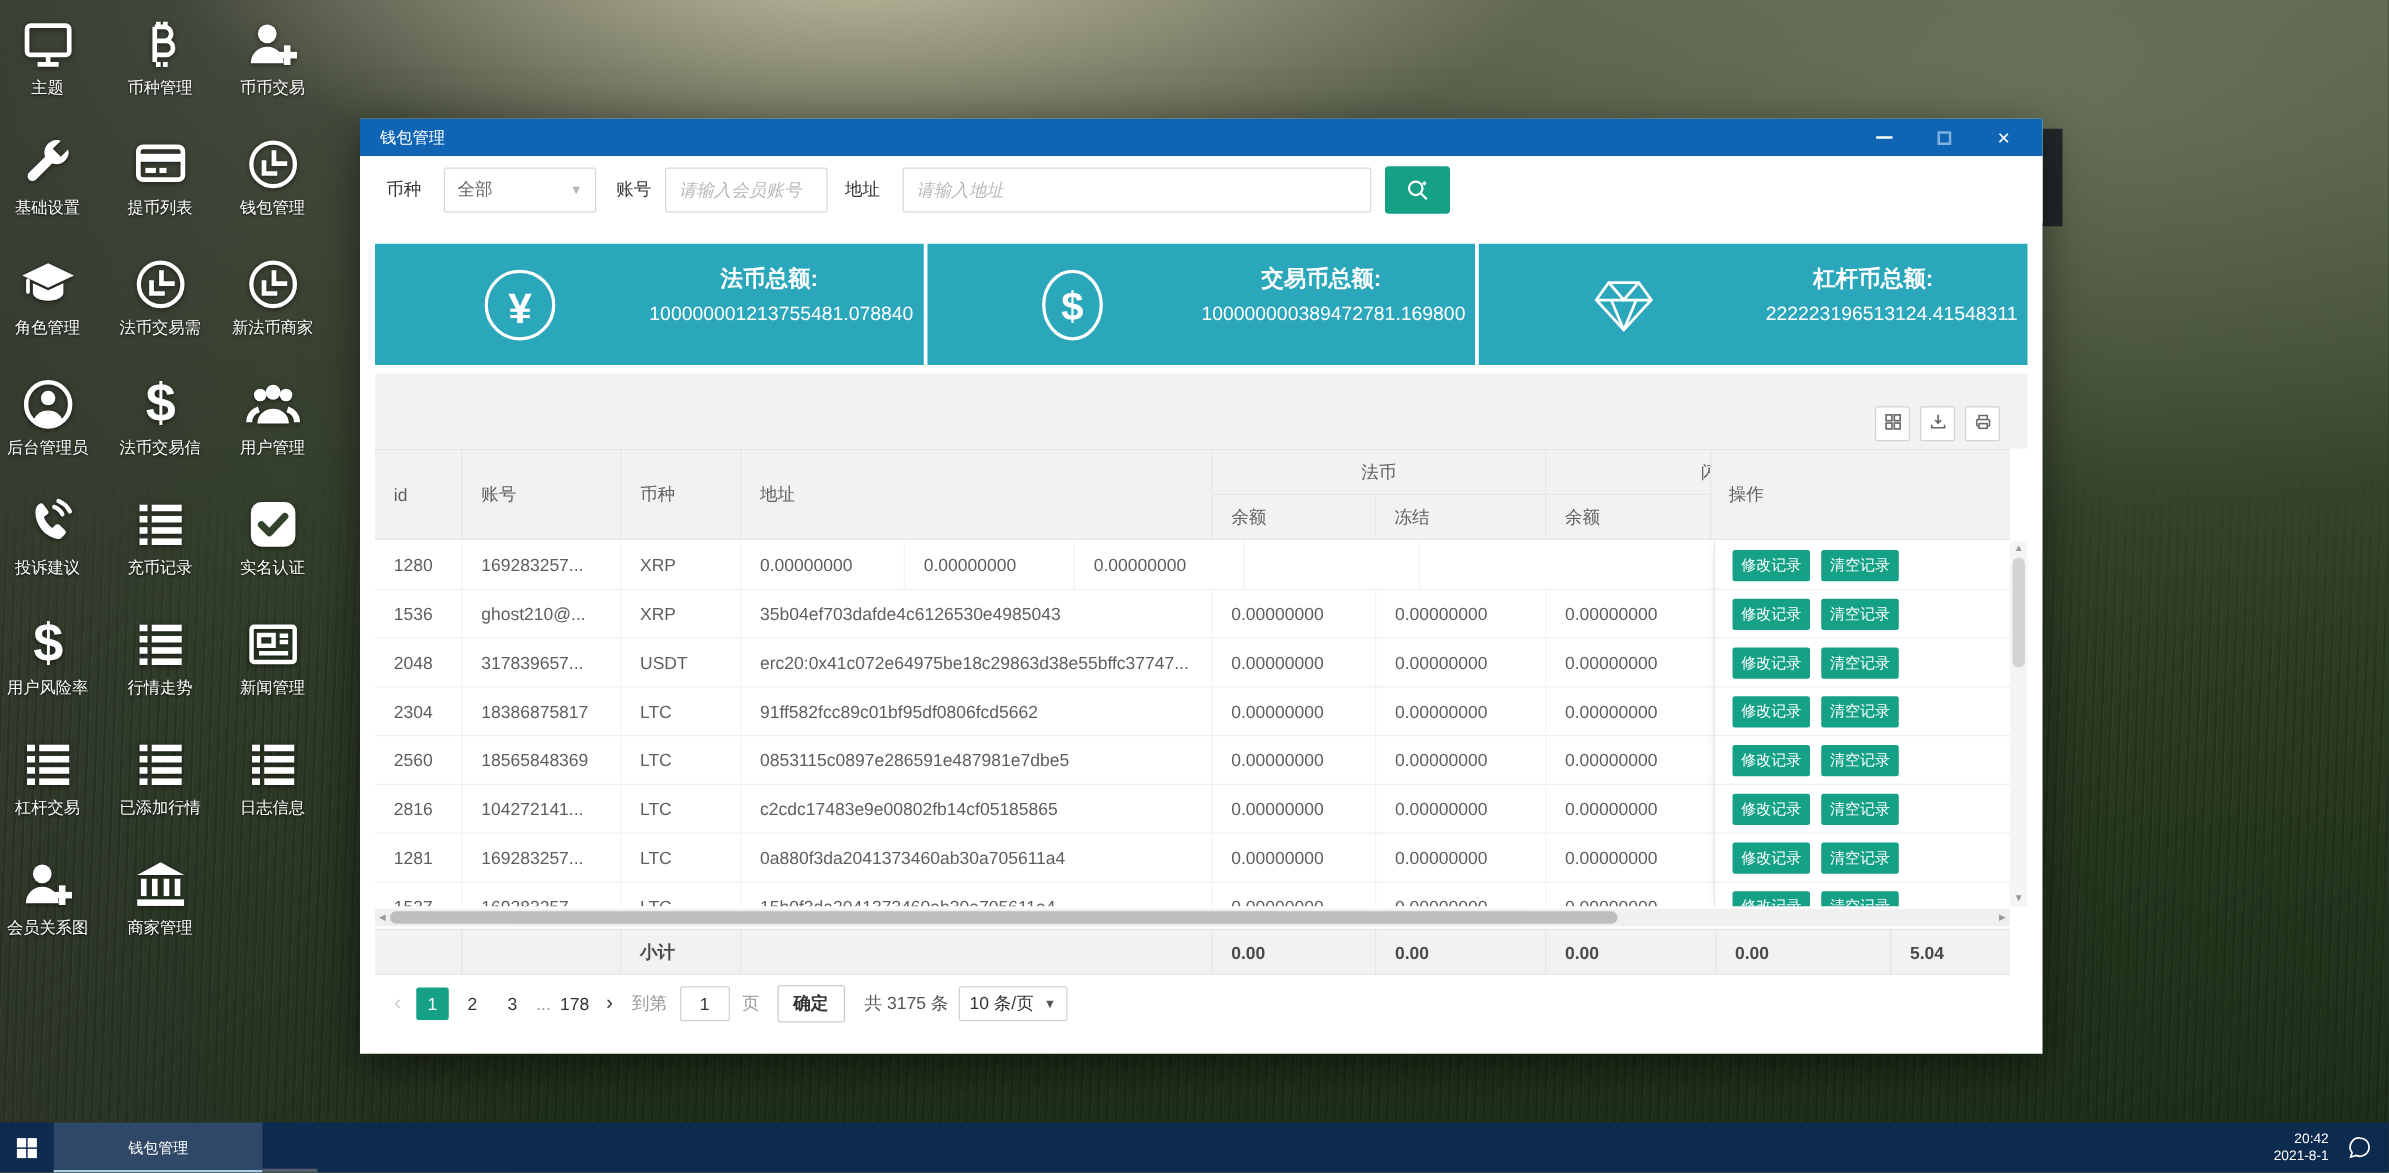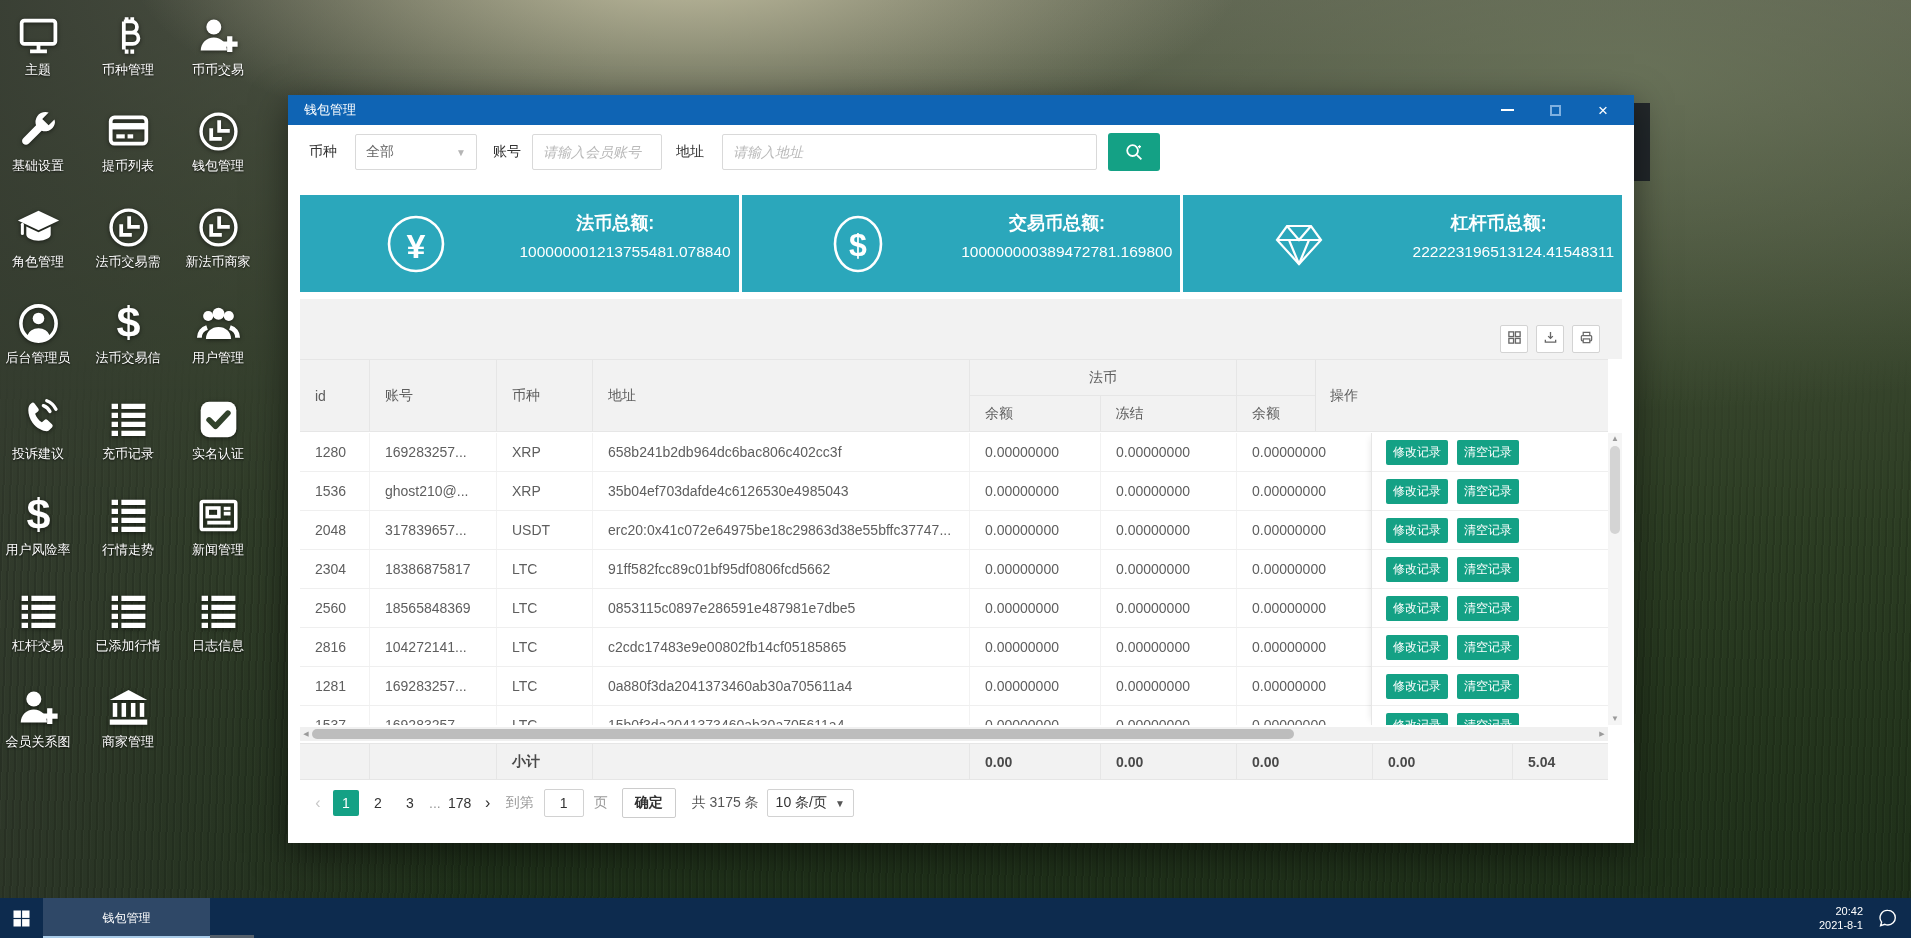--- a/index.html
+++ b/index.html
@@ -65,21 +65,21 @@
   
   :root{--c1:70px;--c2:127px;--c3:96px;--c4:377px;--c5:131px;--c6:136px;--c7:136px;--c8:140px;}
   .thead{position:absolute;left:12px;top:264px;width:1308px;height:73px;background:#f2f2f2;display:flex;
     border-top:1px solid #e6e6e6;border-bottom:1px solid #e6e6e6;font-size:14px;color:#5e5e5e;}
   .th{border-right:1px solid #e6e6e6;display:flex;align-items:center;padding-left:15px;}
   .group{border-right:1px solid #e6e6e6;display:flex;flex-direction:column;}
   .gt{height:36px;border-bottom:1px solid #e6e6e6;display:flex;align-items:center;justify-content:center;}
   .gb{flex:1;display:flex;}
   .gb>div{display:flex;align-items:center;padding-left:15px;border-right:1px solid #e6e6e6;}
   .gb>div:last-child{border-right:none;}
-  .th-actions{position:absolute;left:1015px;top:0;width:237px;height:100%;background:#f2f2f2;border-left:1px solid #e4e4e4;
+  .th-actions{position:absolute;left:1068px;top:0;width:237px;height:100%;background:#f2f2f2;border-left:1px solid #e4e4e4;
     display:flex;align-items:center;padding-left:14px;}
 
   
   .tbody{position:absolute;left:12px;top:338px;width:1308px;height:292px;overflow:hidden;background:#fff;}
   .tr{height:39px;display:flex;border-bottom:1px solid #efefef;font-size:14px;color:#5e5e5e;}
   .td{display:flex;align-items:center;padding-left:15px;border-right:1px solid #f2f2f2;white-space:nowrap;overflow:hidden;}
   .ovl{position:absolute;left:1071px;top:0;bottom:0;width:237px;background:#fff;border-left:1px solid #e6e6e6;box-shadow:-5px 0 7px -5px rgba(0,0,0,.10);}
   .ovrow{height:39px;display:flex;align-items:center;gap:9px;padding-left:14px;border-bottom:1px solid #efefef;}
   .abtn{background:var(--accent);color:#fff;border:none;border-radius:2px;font-size:12px;padding:4px 7px;cursor:pointer;white-space:nowrap;}
 
@@ -452,21 +452,20 @@
         </div>
       </div>
       <div class="th-actions">操作</div>
     </div>
 
     <div class="tbody" id="tbody">
       <div class="tr">
           <div class="td" style="width: var(--c1);">1280</div>
           <div class="td" style="width: var(--c2);">169283257...</div>
           <div class="td" style="width: var(--c3);">XRP</div>
-          <div class="td" style="width: var(--c4);">658b241b2db964dc6bac806c402cc3f</div>
           <div class="td" style="width: var(--c5);">0.00000000</div>
           <div class="td" style="width: var(--c6);">0.00000000</div>
           <div class="td" style="width: var(--c7);">0.00000000</div>
           <div class="td" style="width: var(--c8);"></div>
         </div>
         <div class="tr">
           <div class="td" style="width: var(--c1);">1536</div>
           <div class="td" style="width: var(--c2);">ghost210@...</div>
           <div class="td" style="width: var(--c3);">XRP</div>
           <div class="td" style="width: var(--c4);">35b04ef703dafde4c6126530e4985043</div>

